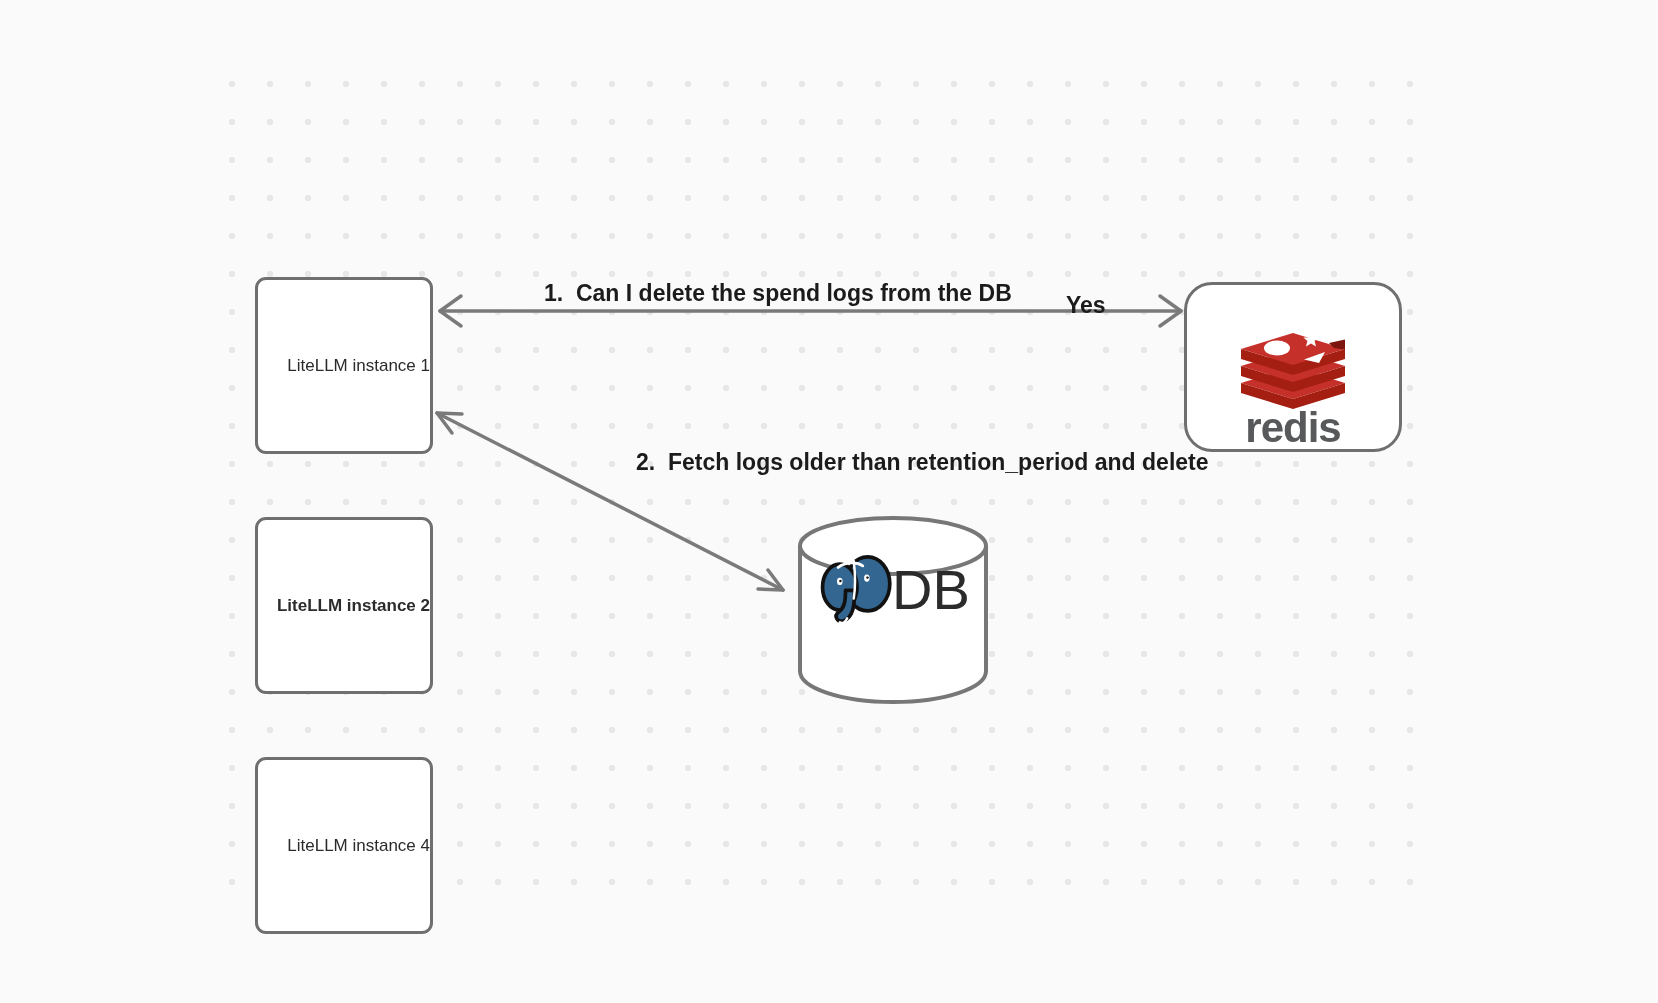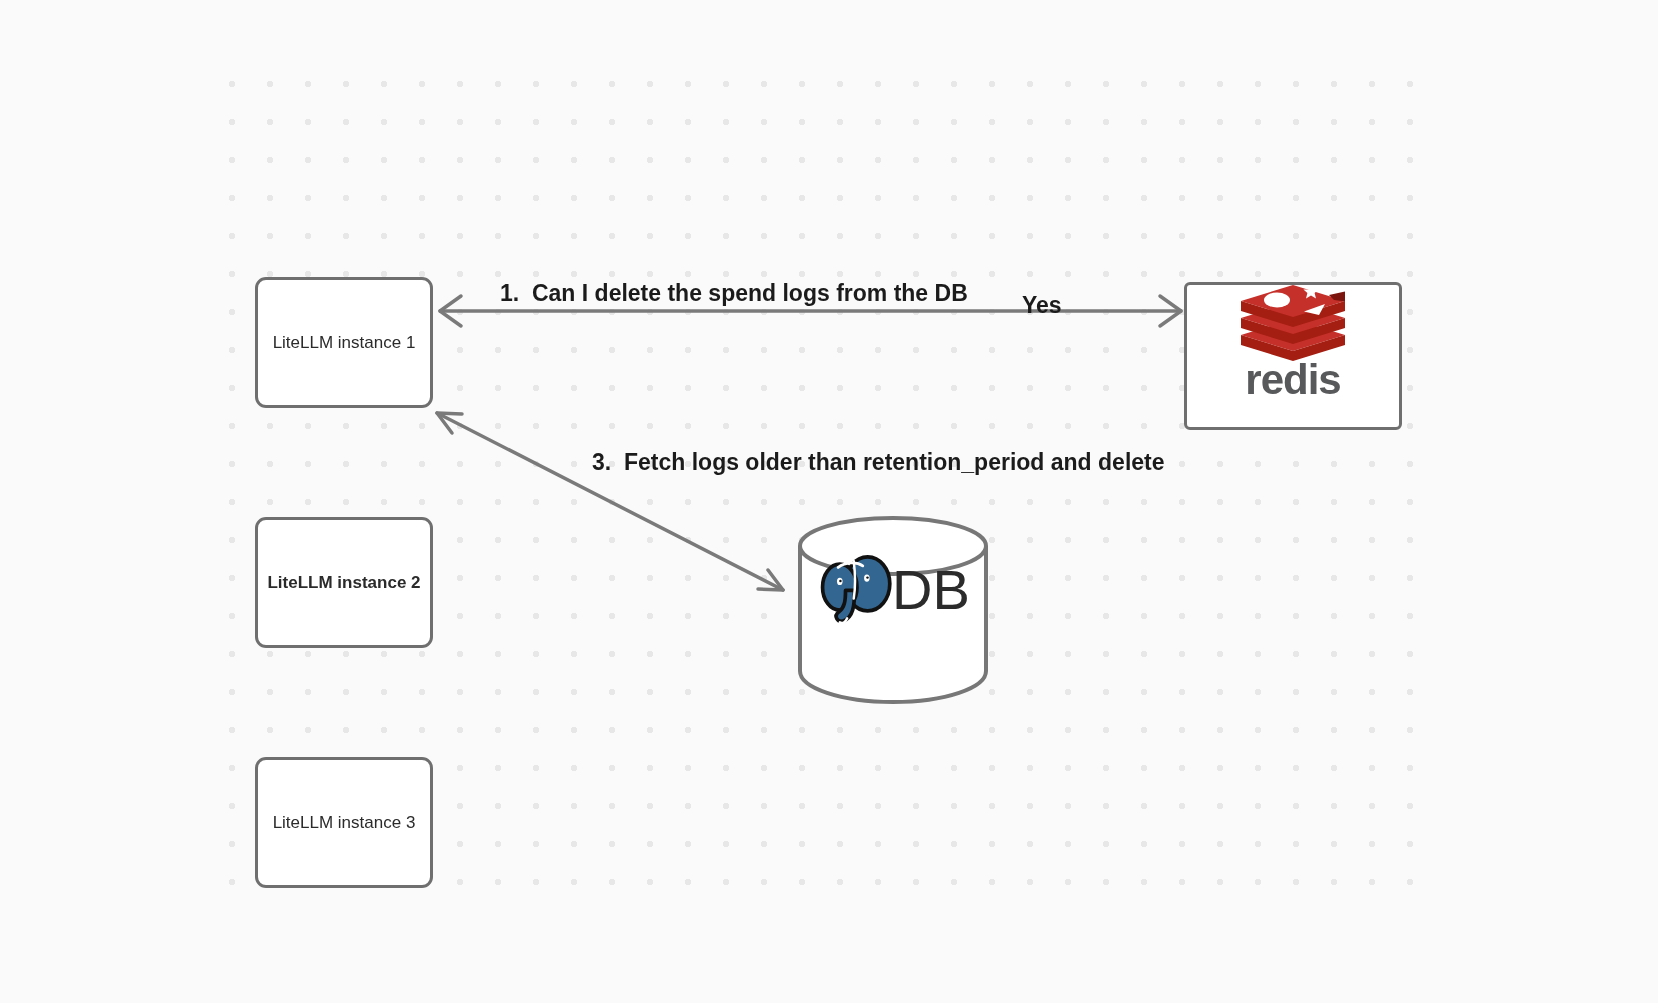--- a/index.html
+++ b/index.html
@@ -21,52 +21,52 @@
     left: 213px;
     top: 65px;
     width: 1216px;
     height: 836px;
     background-image: radial-gradient(circle, #e7e7e7 3px, rgba(0,0,0,0) 3.5px);
     background-size: 38px 38px;
   }
   .shape-box {
     position: absolute;
     width: 178px;
-    height: 131px;
+    height: 177px;
     background: #ffffff;
     border: 3.5px solid #6f6f6f;
     border-radius: 11px;
     box-sizing: border-box;
     display: flex;
     align-items: center;
-    justify-content: center;
+    justify-content: flex-end;
   }
   .shape-box .box-label {
     font-size: 17px;
     color: #2b2b2b;
     text-align: center;
   }
   #box-instance1 { left: 255px; top: 277px; }
   #box-instance2 { left: 255px; top: 517px; font-weight: bold; }
   #box-instance3 { left: 255px; top: 757px; }
 
   .redis-node {
     position: absolute;
     left: 1184px;
     top: 282px;
     width: 218px;
-    height: 148px;
+    height: 170px;
     background: #ffffff;
     border: 3.5px solid #6f6f6f;
-    border-radius: 6px;
+    border-radius: 28px;
     box-sizing: border-box;
     display: flex;
     flex-direction: column;
     align-items: center;
-    justify-content: flex-start;
+    justify-content: flex-end;
   }
   .redis-wordmark {
     font-size: 42px;
     font-weight: bold;
     letter-spacing: -1px;
     color: #58595b;
     line-height: 1;
     margin-top: -2px;
   }
 
@@ -76,20 +76,21 @@
     width: 1658px;
     height: 1003px;
     pointer-events: none;
   }
   .arrow-label {
     position: absolute;
     font-size: 23px;
     font-weight: bold;
     color: #1b1b1b;
     white-space: pre;
+    margin-left: 44px;
   }
   #arrow1-label { left: 500px; top: 280px; }
   #arrow1-reply { left: 1022px; top: 292px; }
   #arrow2-label { left: 592px; top: 449px; }
 
   .cylinder-wrap {
     position: absolute;
     left: 796px;
     top: 514px;
     width: 194px;
@@ -133,21 +134,21 @@
     </g>
   </svg>
 
   <div class="shape-box" id="box-instance1">
     <span class="box-label">LiteLLM instance 1</span>
   </div>
   <div class="shape-box" id="box-instance2">
     <span class="box-label">LiteLLM instance 2</span>
   </div>
   <div class="shape-box" id="box-instance3">
-    <span class="box-label">LiteLLM instance 3</span>
+    <span class="box-label">LiteLLM instance 4</span>
   </div>
 
   <div class="redis-node">
     <svg width="104" height="76" viewBox="0 0 104 76">
 
       <g transform="translate(0,34)">
         <polygon points="52,0 104,16 52,32 0,16" fill="#C6302B"></polygon>
         <path d="M0,16 L52,32 L104,16 L104,26 L52,42 L0,26 Z" fill="#A41E11"></path>
       </g>
 
@@ -185,15 +186,15 @@
       <circle cx="29.8" cy="36.4" r="1.5" fill="#111111"></circle>
       <ellipse cx="62" cy="33" rx="3.4" ry="4.4" fill="#ffffff"></ellipse>
       <circle cx="62.8" cy="32.4" r="1.5" fill="#111111"></circle>
       <path d="M38,82 C36,87 32,89 29,87" fill="none" stroke="#ffffff" stroke-width="3" stroke-linecap="round"></path>
     </svg>
     <span class="db-label">DB</span>
   </div>
 
   <div class="arrow-label" id="arrow1-label">1.  Can I delete the spend logs from the DB</div>
   <div class="arrow-label" id="arrow1-reply">Yes</div>
-  <div class="arrow-label" id="arrow2-label">3.  Fetch logs older than retention_period and delete</div>
+  <div class="arrow-label" id="arrow2-label">2.  Fetch logs older than retention_period and delete</div>
 
 </div>
 
 </body></html>

